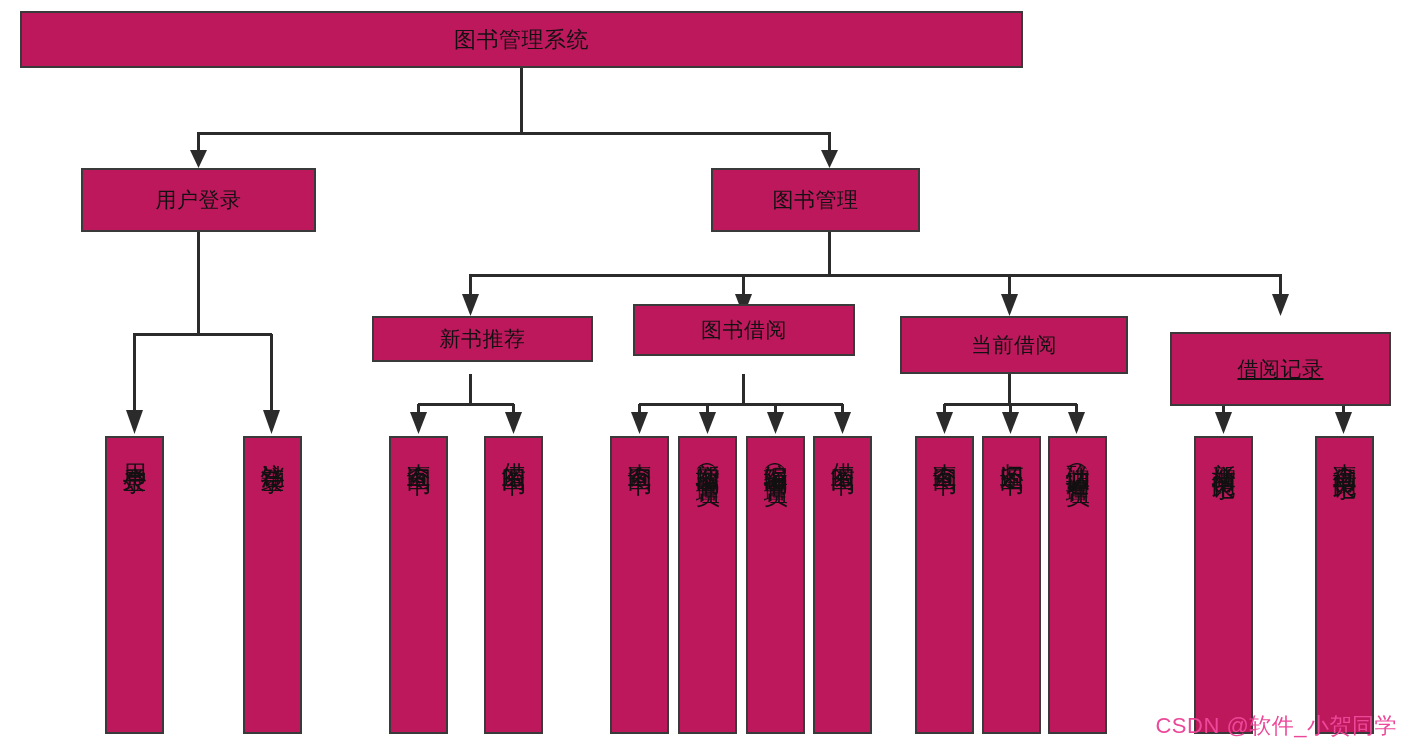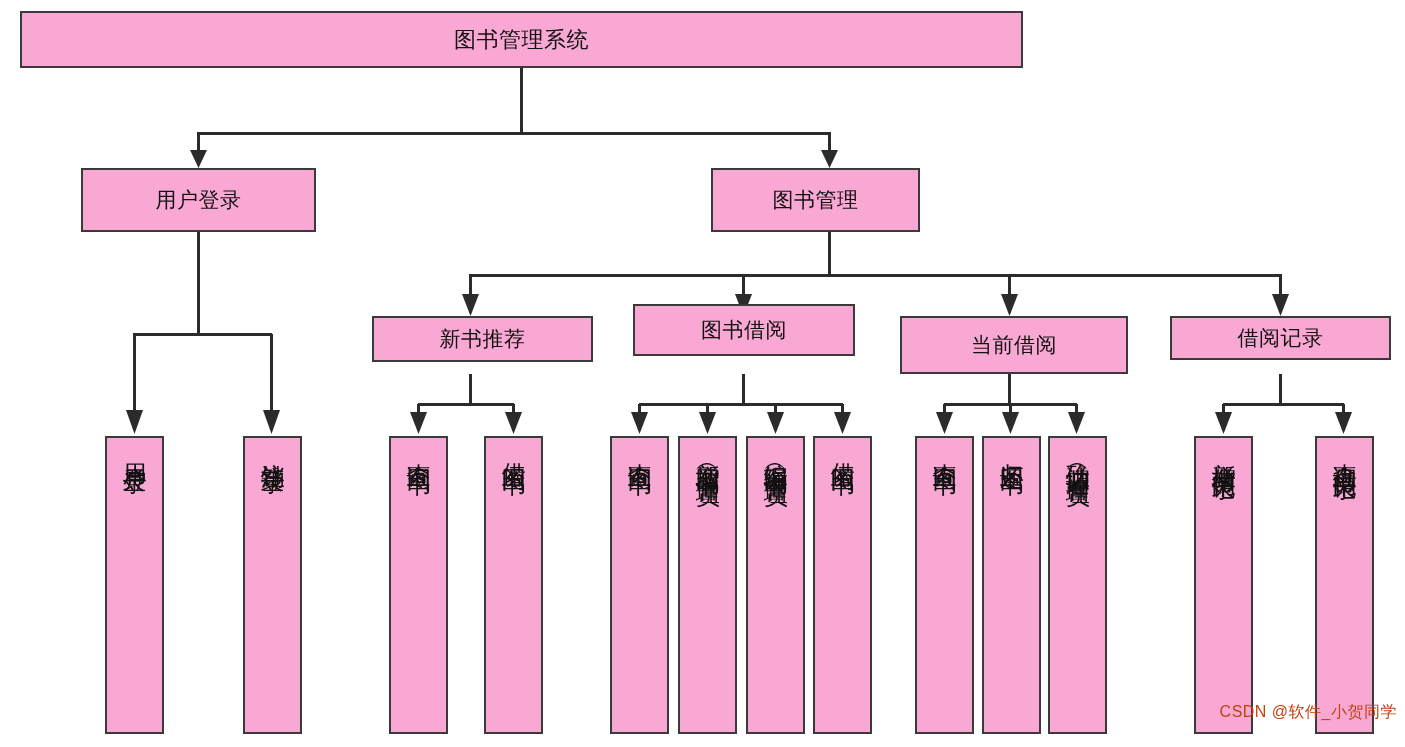--- a/index.html
+++ b/index.html
@@ -28,21 +28,21 @@
     stroke-width:3;
     fill:none;
     shape-rendering:crispEdges;
   }
   #wires polygon{ fill:#2b2b2b; stroke:none; }
 
   
   .node{
     position:absolute;
     box-sizing:border-box;
-    background:#f9a8d4;
+    background:#be185d;
     border:2.5px solid #3a3a3a;
     display:flex;
     align-items:center;
     justify-content:center;
     text-align:center;
     line-height:1.18;
   }
   .node .lbl{
     display:block;
     color:#111;
@@ -66,23 +66,23 @@
     text-orientation:upright;
     font-size:24px;
     letter-spacing:3px;
     white-space:nowrap;
   }
 
   
   #watermark{
     position:absolute;
     right:8px;
-    bottom:24px;
-    font-size:16px;
-    color:#c2410c;
+    bottom:6px;
+    font-size:22px;
+    color:#ec4899;
     letter-spacing:0.5px;
     white-space:nowrap;
     z-index:5;
   }
 </style>
 </head>
 <body>
 
 <div id="canvas">
 
@@ -167,21 +167,21 @@
   </div>
 
   <div class="node h-node" style="left:633px; top:304px; width:222px; height:52px;">
     <span class="lbl">图书借阅</span>
   </div>
 
   <div class="node h-node" style="left:900px; top:316px; width:228px; height:58px;">
     <span class="lbl">当前借阅</span>
   </div>
 
-  <div class="node h-node" style="left:1170px; top:316px; width:221px; height:44px;">
+  <div class="node h-node" style="left:1170px; top:332px; width:221px; height:74px;text-decoration:underline;">
     <span class="lbl">借阅记录</span>
   </div>
 
   <div class="node v-node" style="left:105px; top:436px; width:59px; height:298px;">
     <span class="lbl">用户登录</span>
   </div>
   <div class="node v-node" style="left:243px; top:436px; width:59px; height:298px;">
     <span class="lbl">注销登录</span>
   </div>
 

